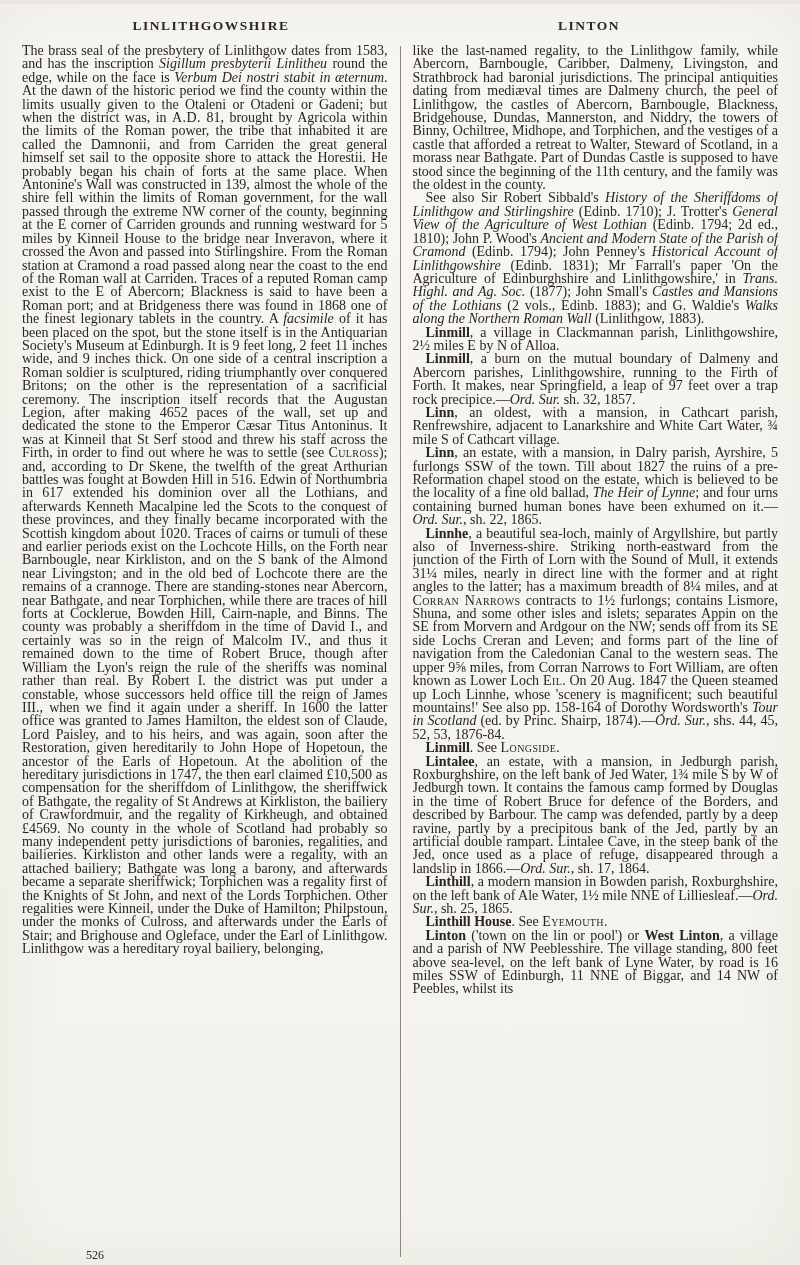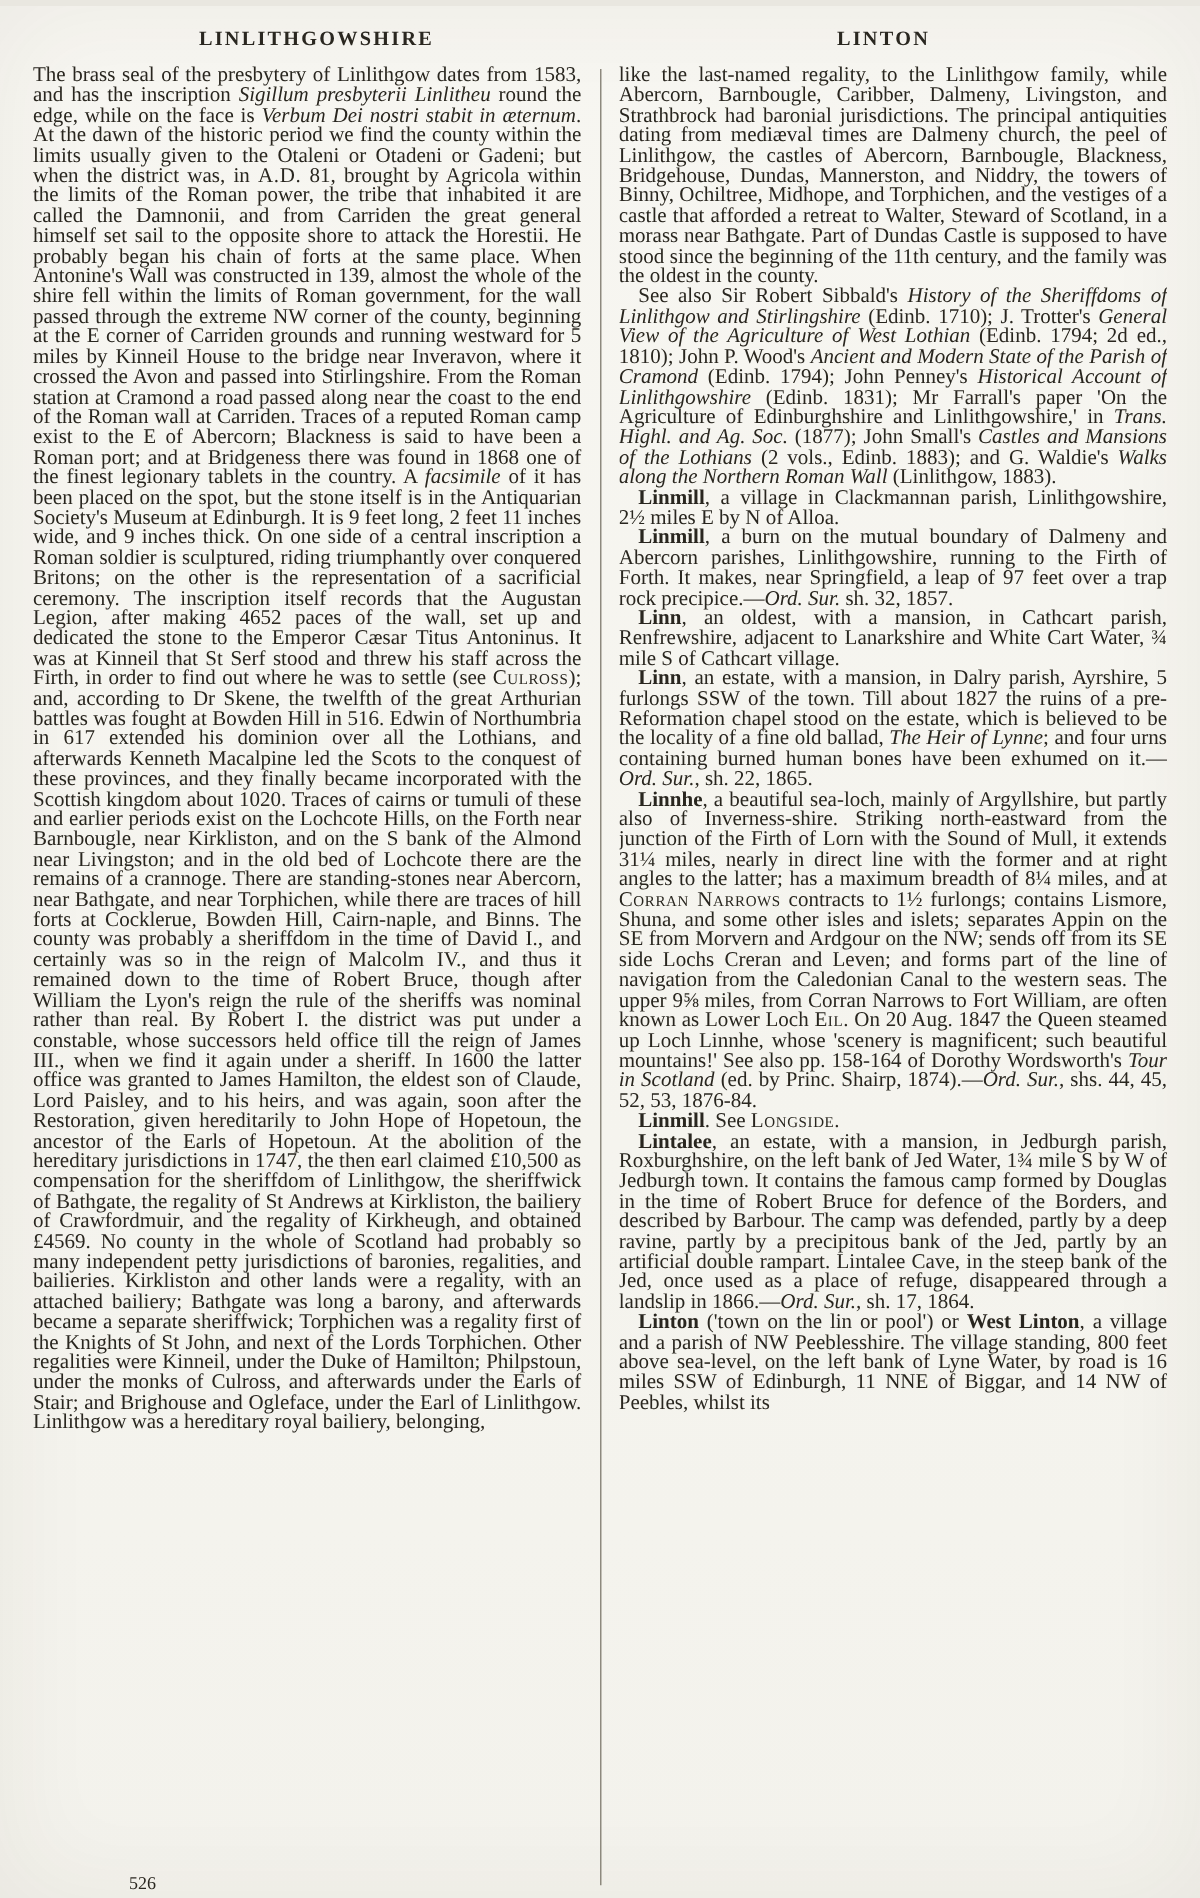--- a/index.html
+++ b/index.html
@@ -88,19 +88,21 @@
     <div class="column">
         <p class="para"><span class="run-n">like the last-named regality, to the Linlithgow family, while Abercorn, Barnbougle, Caribber, Dalmeny, Livingston, and Strathbrock had baronial jurisdictions. The principal antiquities dating from mediæval times are Dalmeny church, the peel of Linlithgow, the castles of Abercorn, Barnbougle, Blackness, Bridgehouse, Dundas, Mannerston, and Niddry, the towers of Binny, Ochiltree, Midhope, and Torphichen, and the vestiges of a castle that afforded a retreat to Walter, Steward of Scotland, in a morass near Bathgate. Part of Dundas Castle is supposed to have stood since the beginning of the 11th century, and the family was the oldest in the county.</span></p>
         <p class="para indent"><span class="run-n">See also Sir Robert Sibbald's </span><span class="run-i">History of the Sheriffdoms of Linlithgow and Stirlingshire</span><span class="run-n"> (Edinb. 1710); J. Trotter's </span><span class="run-i">General View of the Agriculture of West Lothian</span><span class="run-n"> (Edinb. 1794; 2d ed., 1810); John P. Wood's </span><span class="run-i">Ancient and Modern State of the Parish of Cramond</span><span class="run-n"> (Edinb. 1794); John Penney's </span><span class="run-i">Historical Account of Linlithgowshire</span><span class="run-n"> (Edinb. 1831); Mr Farrall's paper 'On the Agriculture of Edinburghshire and Linlithgowshire,' in </span><span class="run-i">Trans. Highl. and Ag. Soc.</span><span class="run-n"> (1877); John Small's </span><span class="run-i">Castles and Mansions of the Lothians</span><span class="run-n"> (2 vols., Edinb. 1883); and G. Waldie's </span><span class="run-i">Walks along the Northern Roman Wall</span><span class="run-n"> (Linlithgow, 1883).</span></p>
         <p class="para indent"><span class="run-b">Linmill</span><span class="run-n">, a village in Clackmannan parish, Linlithgowshire, 2½ miles E by N of Alloa.</span></p>
         <p class="para indent"><span class="run-b">Linmill</span><span class="run-n">, a burn on the mutual boundary of Dalmeny and Abercorn parishes, Linlithgowshire, running to the Firth of Forth. It makes, near Springfield, a leap of 97 feet over a trap rock precipice.—</span><span class="run-i">Ord. Sur.</span><span class="run-n"> sh. 32, 1857.</span></p>
         <p class="para indent"><span class="run-b">Linn</span><span class="run-n">, an oldest, with a mansion, in Cathcart parish, Renfrewshire, adjacent to Lanarkshire and White Cart Water, ¾ mile S of Cathcart village.</span></p>
         <p class="para indent"><span class="run-b">Linn</span><span class="run-n">, an estate, with a mansion, in Dalry parish, Ayrshire, 5 furlongs SSW of the town. Till about 1827 the ruins of a pre-Reformation chapel stood on the estate, which is believed to be the locality of a fine old ballad, </span><span class="run-i">The Heir of Lynne</span><span class="run-n">; and four urns containing burned human bones have been exhumed on it.—</span><span class="run-i">Ord. Sur.</span><span class="run-n">, sh. 22, 1865.</span></p>
         <p class="para indent"><span class="run-b">Linnhe</span><span class="run-n">, a beautiful sea-loch, mainly of Argyllshire, but partly also of Inverness-shire. Striking north-eastward from the junction of the Firth of Lorn with the Sound of Mull, it extends 31¼ miles, nearly in direct line with the former and at right angles to the latter; has a maximum breadth of 8¼ miles, and at </span><span class="run-sc">Corran Narrows</span><span class="run-n"> contracts to 1½ furlongs; contains Lismore, Shuna, and some other isles and islets; separates Appin on the SE from Morvern and Ardgour on the NW; sends off from its SE side Lochs Creran and Leven; and forms part of the line of navigation from the Caledonian Canal to the western seas. The upper 9⅝ miles, from Corran Narrows to Fort William, are often known as Lower Loch </span><span class="run-sc">Eil</span><span class="run-n">. On 20 Aug. 1847 the Queen steamed up Loch Linnhe, whose 'scenery is magnificent; such beautiful mountains!' See also pp. 158-164 of Dorothy Wordsworth's </span><span class="run-i">Tour in Scotland</span><span class="run-n"> (ed. by Princ. Shairp, 1874).—</span><span class="run-i">Ord. Sur.</span><span class="run-n">, shs. 44, 45, 52, 53, 1876-84.</span></p>
         <p class="para indent"><span class="run-b">Linmill</span><span class="run-n">. See </span><span class="run-sc">Longside</span><span class="run-n">.</span></p>
         <p class="para indent"><span class="run-b">Lintalee</span><span class="run-n">, an estate, with a mansion, in Jedburgh parish, Roxburghshire, on the left bank of Jed Water, 1¾ mile S by W of Jedburgh town. It contains the famous camp formed by Douglas in the time of Robert Bruce for defence of the Borders, and described by Barbour. The camp was defended, partly by a deep ravine, partly by a precipitous bank of the Jed, partly by an artificial double rampart. Lintalee Cave, in the steep bank of the Jed, once used as a place of refuge, disappeared through a landslip in 1866.—</span><span class="run-i">Ord. Sur.</span><span class="run-n">, sh. 17, 1864.</span></p>
+        <p class="para indent"><span class="run-b">Linthill</span><span class="run-n">, a modern mansion in Bowden parish, Roxburghshire, on the left bank of Ale Water, 1½ mile NNE of Lilliesleaf.—</span><span class="run-i">Ord. Sur.</span><span class="run-n">, sh. 25, 1865.</span></p>
+        <p class="para indent"><span class="run-b">Linthill House</span><span class="run-n">. See </span><span class="run-sc">Eyemouth</span><span class="run-n">.</span></p>
         <p class="para indent"><span class="run-b">Linton</span><span class="run-n"> ('town on the lin or pool') or </span><span class="run-b">West Linton</span><span class="run-n">, a village and a parish of NW Peeblesshire. The village standing, 800 feet above sea-level, on the left bank of Lyne Water, by road is 16 miles SSW of Edinburgh, 11 NNE of Biggar, and 14 NW of Peebles, whilst its</span></p>
       </div>
   </div>
 
   <div class="page-number">526</div>
 
 </div>
 
 </body></html>

